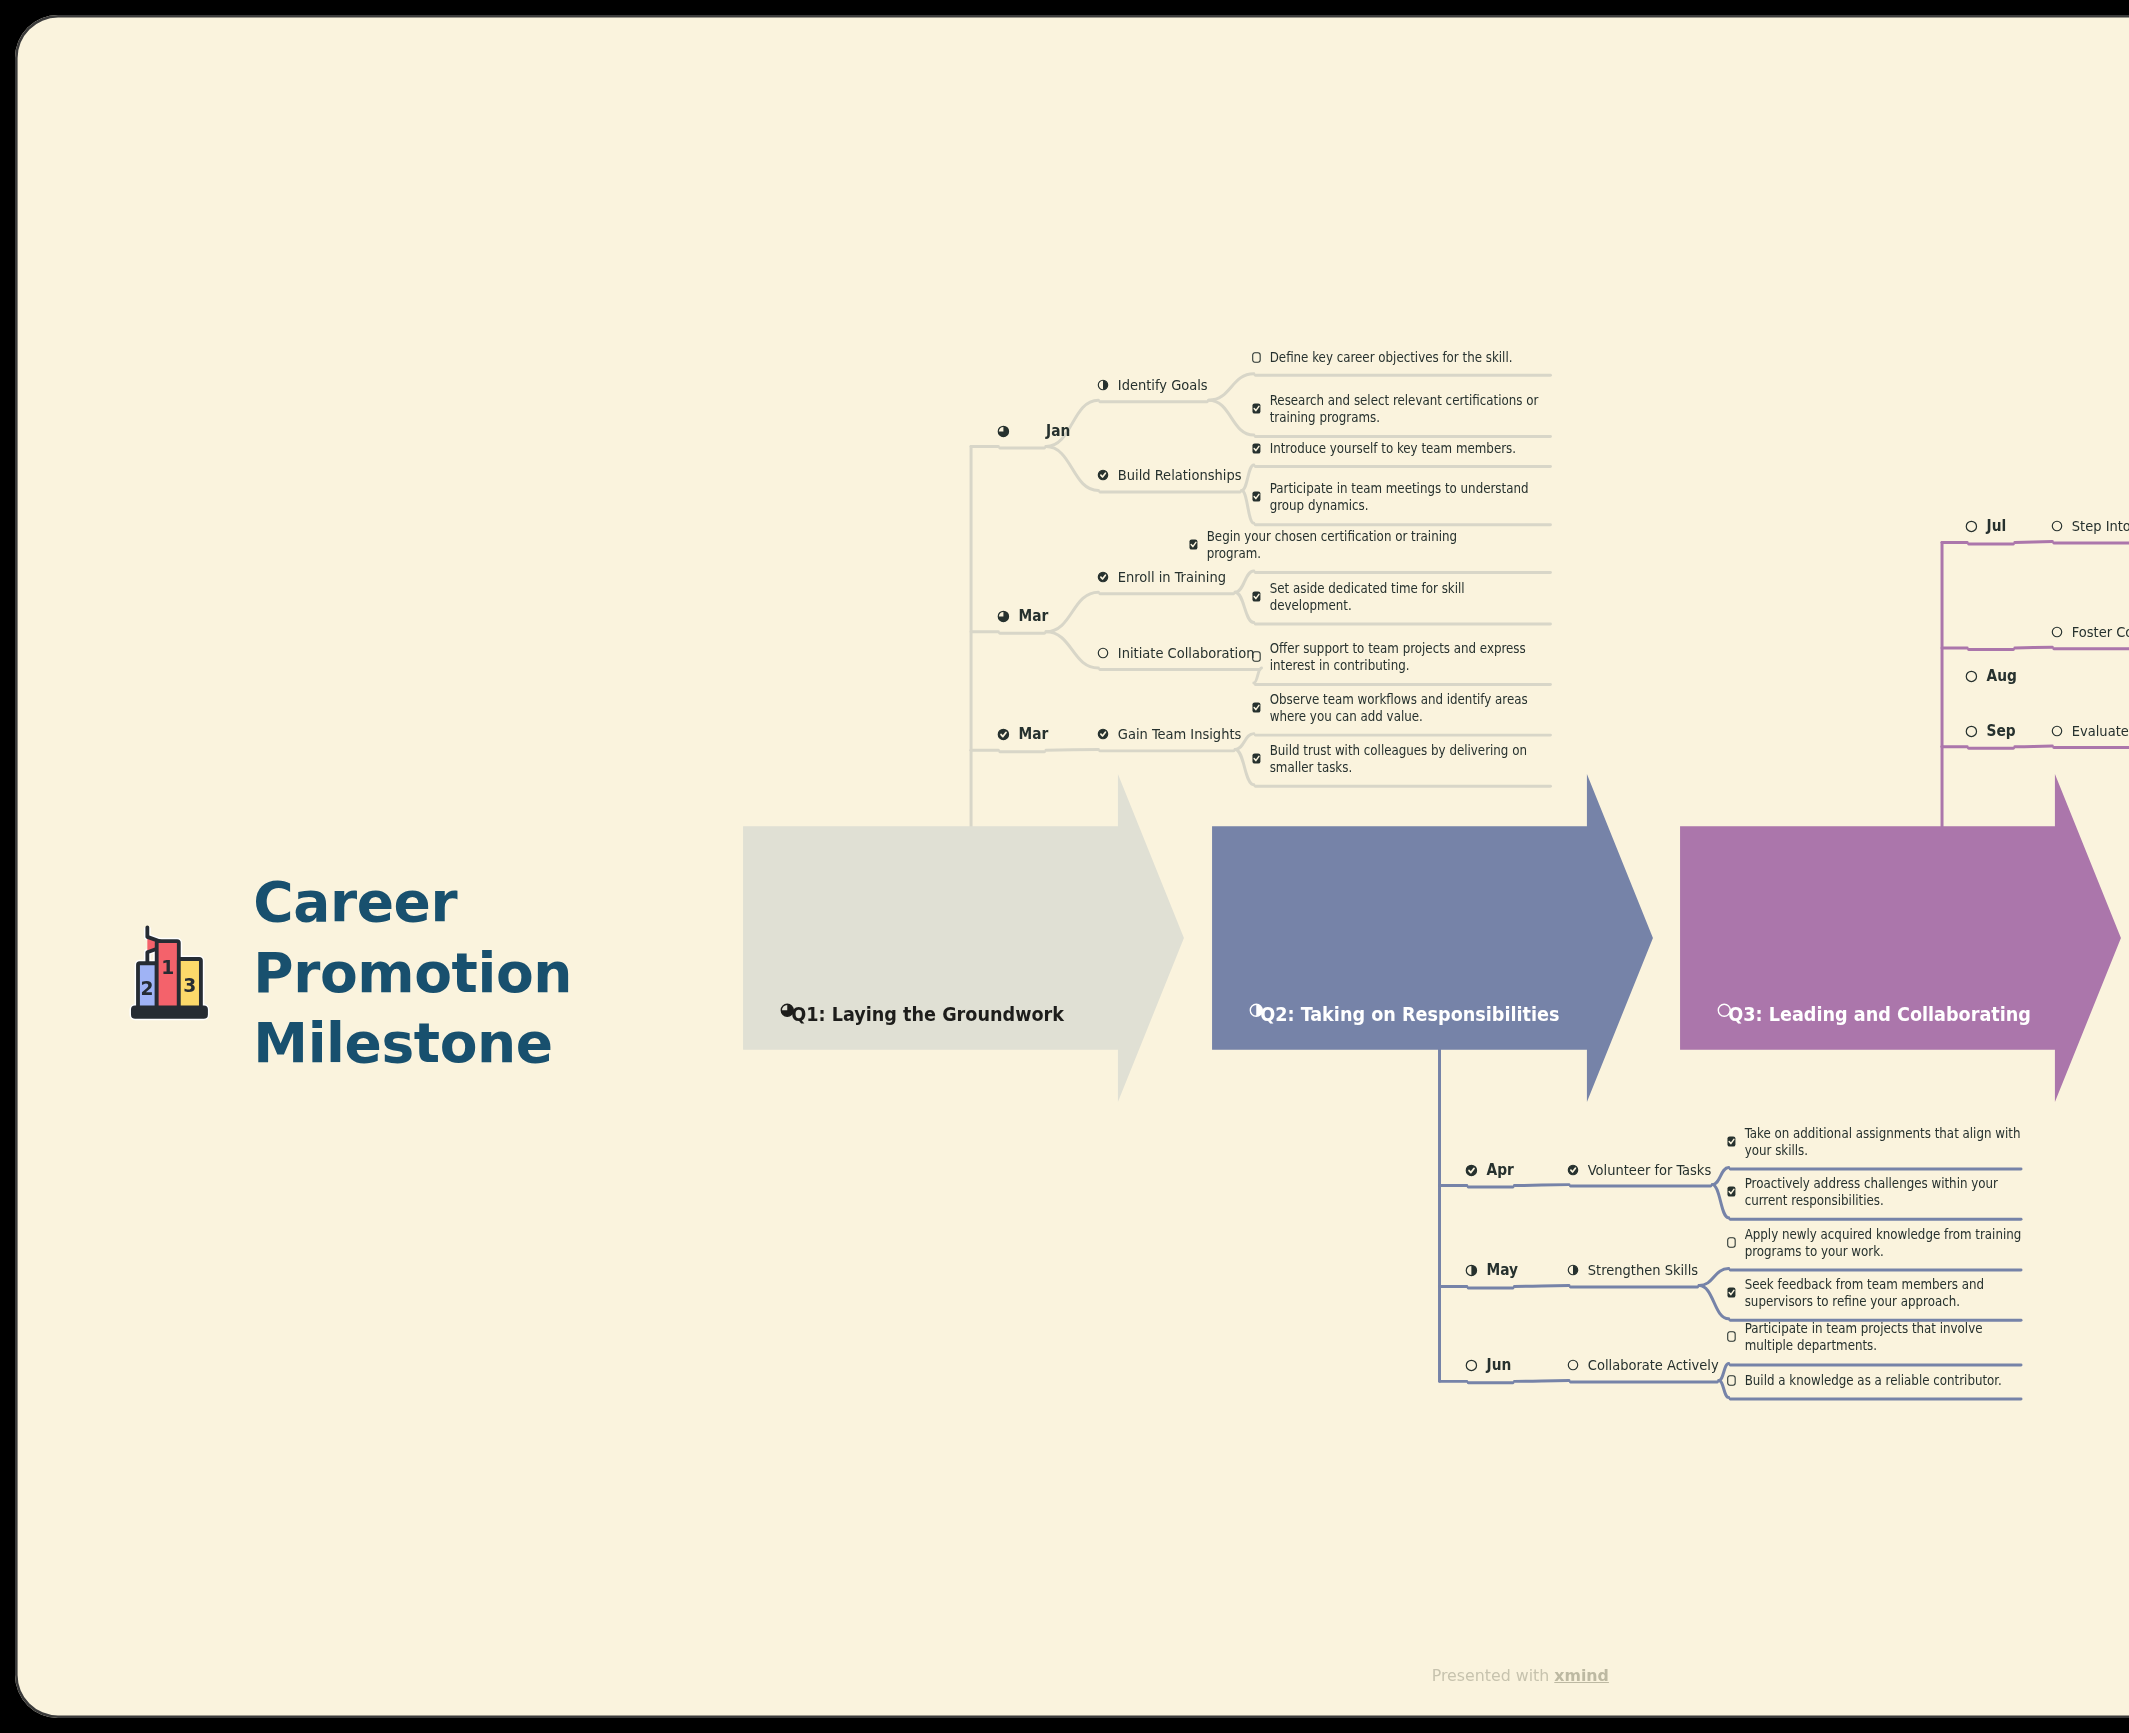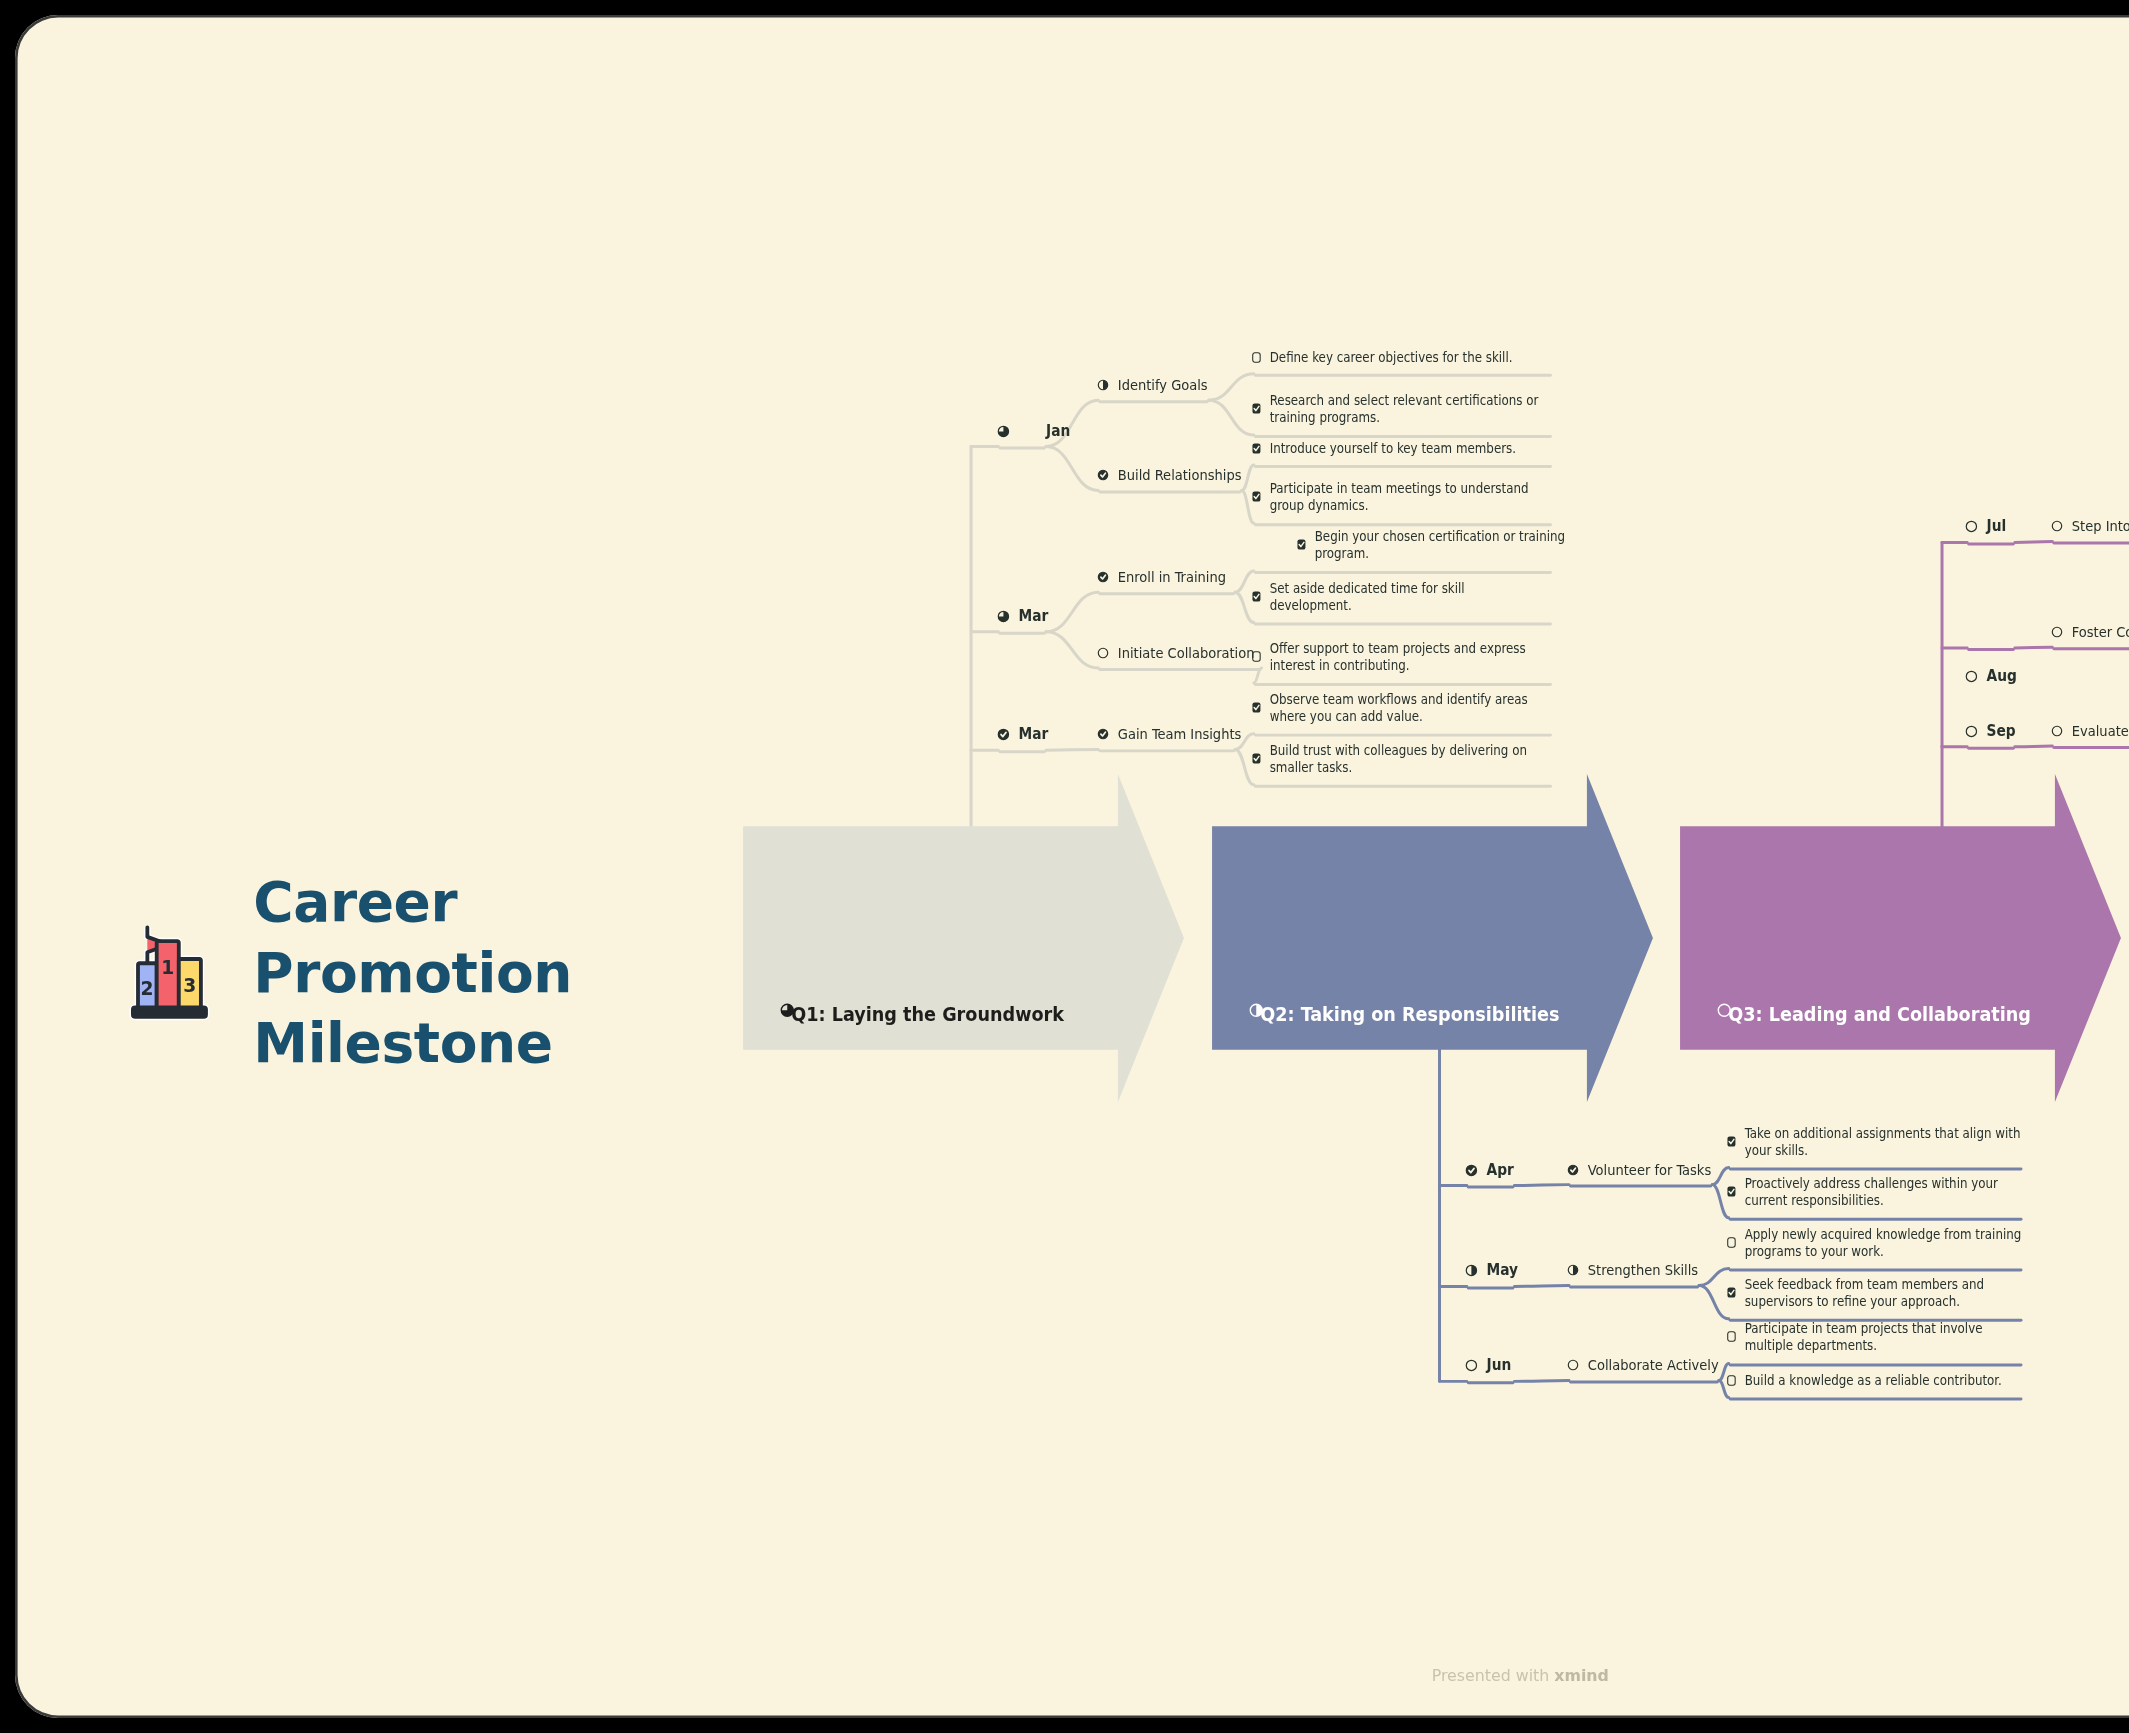--- a/index.html
+++ b/index.html
@@ -34,21 +34,21 @@
   .node .ntext{font-size:14.5px;line-height:1.3;color:#26312e;}
   .node.month .ntext{font-weight:bold;font-size:15.3px;}
   .node.leaf .ntext{font-size:13.2px;line-height:1.26;color:#26312e;}
   .node .cb{flex:0 0 auto;}
 
   
 
   
   #footer{position:absolute;left:0;right:0;bottom:33px;text-align:center;
      font-size:15.8px;color:#c7c3ae;font-family:"DejaVu Sans","Liberation Sans",sans-serif;}
-  #footer b{color:#bdb9a2;}
+  #footer b{color:#bdb9a2;text-decoration:underline;}
 </style>
 </head>
 <body>
 
 <div id="canvas">
 
   <svg class="wires" id="wires" viewBox="0 0 7068 3998">
       <path d="M2245 1013 L2245 1726" fill="none" stroke="#d8d6c8" stroke-width="7" stroke-linecap="round" stroke-linejoin="round"></path>
       <path d="M2245 1726 L2245 1947.5" fill="none" stroke="#d8d6c8" stroke-width="7" stroke-linecap="round" stroke-linejoin="round"></path>
       <rect x="2309" y="1013" width="112" height="7" rx="3.5" fill="#d8d6c8"></rect>
@@ -271,21 +271,21 @@
       </div>
       <div class="node sub" style="left: 1082px; top: 553px;">
         <span class="pi">
            <svg width="12" height="12" viewBox="0 0 28 28">
       <circle cx="14" cy="14" r="11" fill="none" stroke="#26312e" stroke-width="2.66"></circle>
       <circle cx="14" cy="14" r="11" fill="#26312e"></circle>
             <path d="M9.05 14.33 L12.9 18.62 L19.5 9.82" fill="none" stroke="#faf3dd" stroke-width="3.96" stroke-linecap="round" stroke-linejoin="round"></path>
           </svg></span>
          <span class="ntext">Enroll in Training</span>
       </div>
-      <div class="node leaf" style="left: 1282px; top: 514px; width: 298px; justify-content: center;">
+      <div class="node leaf" style="left: 1174px; top: 514px; width: 298px; justify-content: center;">
         <span class="cb">
              <svg width="8.9" height="11" viewBox="0 0 20.8 26">
       <rect x="1" y="1" width="18.8" height="24" rx="5.2" fill="#26312e"></rect>
       <path d="M4.992 13 L8.944 17.939999999999998 L16.224 8.06" fill="none" stroke="#faf3dd" stroke-width="3.5360000000000005" stroke-linecap="round" stroke-linejoin="round"></path>
           </svg></span>
            <span class="ntext">Begin your chosen certification or training program.</span>
       </div>
       <div class="node leaf" style="left: 1237px; top: 566px; width: 298px;">
         <span class="cb">
              <svg width="8.9" height="11" viewBox="0 0 20.8 26">

